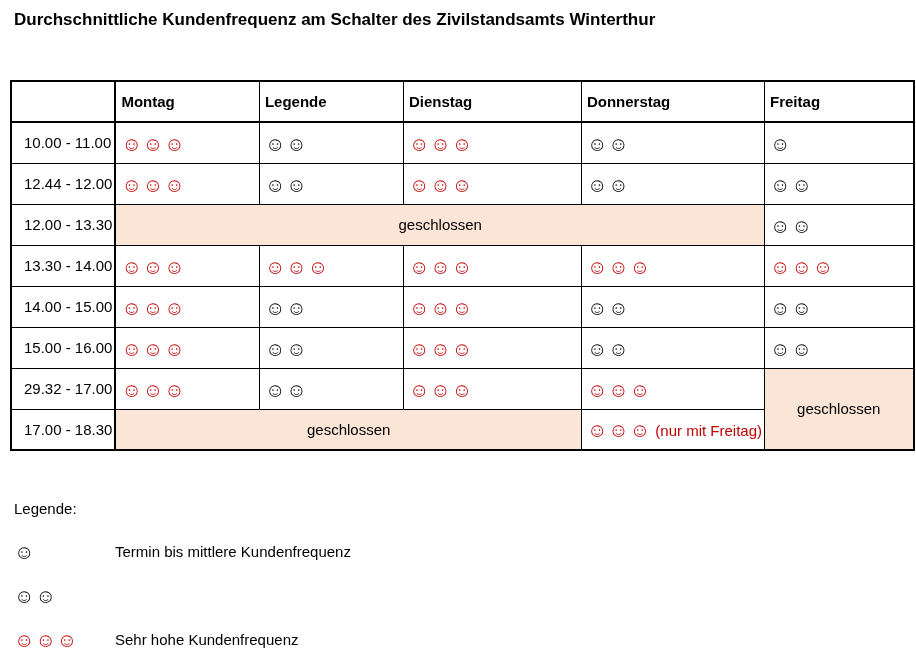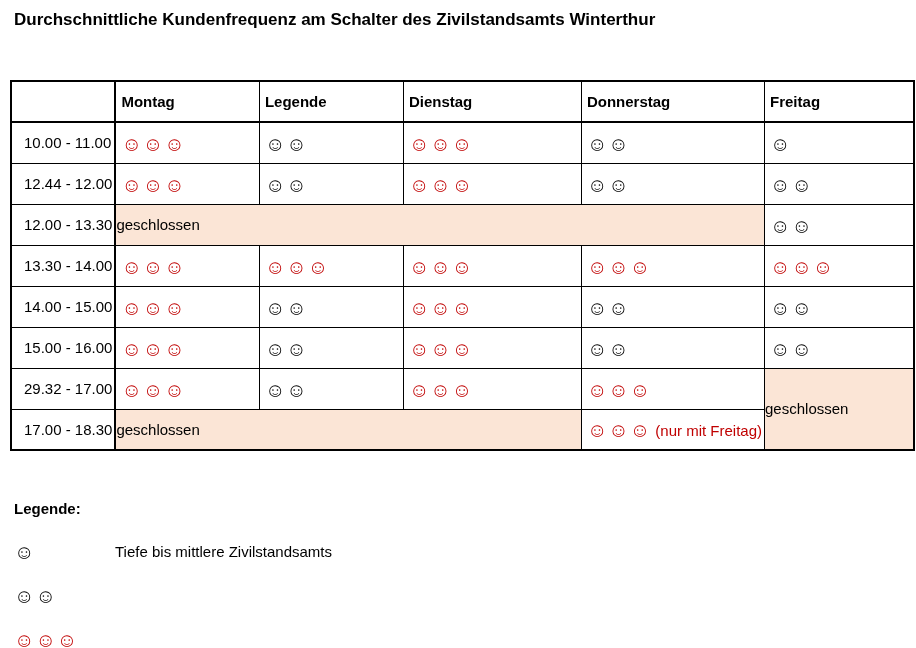--- a/index.html
+++ b/index.html
@@ -47,34 +47,35 @@
     text-align: left;
     font-weight: bold;
     border-bottom-width: 2px;
   }
   .freq-table th.corner, .freq-table td.time-cell {
     border-right-width: 2px;
     padding-left: 12px;
   }
   td.closed-cell {
     background: var(--closed-bg);
+    text-align: center;
     padding: 0;
   }
   .smileys {
     font-size: 20px;
     letter-spacing: 1px;
     line-height: 1;
     position: relative;
     top: 1px;
   }
   .s-red  { color: var(--red); }
   .s-black{ color: var(--black); }
   .note { font-size: 15px; color: var(--red); }
   .legend { margin: 49px 0 0 14px; }
-  .legend-title { font-size: 15px; font-weight: bold; }
+  .legend-title { font-size: 15px; font-weight: normal; }
   .legend-item { display: flex; align-items: center; margin-top: 24px; height: 20px; }
   .legend-icon { width: 101px; flex: 0 0 101px; }
   .legend-label { font-size: 15px; }
 </style>
 </head>
 <body>
 
 <div class="page">
 
   <h1 class="title">Durchschnittliche Kundenfrequenz am Schalter des Zivilstandsamts Winterthur</h1>
@@ -158,24 +159,25 @@
           <td class="smiley-cell"><span class="smileys s-red">☺☺☺</span><span class="note"> (nur mit Freitag)</span></td>
         </tr>
       </tbody>
   </table>
 
   <div class="legend">
     <div class="legend-title">Legende:</div>
     <div id="legend-items">
         <div class="legend-item">
           <span class="legend-icon"><span class="smileys s-black">☺</span></span>
-          <span class="legend-label">Tiefe bis mittlere Zivilstandsamts</span>
+          <span class="legend-label">Termin bis mittlere Kundenfrequenz</span>
         </div>
         <div class="legend-item">
           <span class="legend-icon"><span class="smileys s-black">☺☺</span></span>
         </div>
         <div class="legend-item">
           <span class="legend-icon"><span class="smileys s-red">☺☺☺</span></span>
+          <span class="legend-label">Sehr hohe Kundenfrequenz</span>
         </div>
       </div>
   </div>
 
 </div>
 
 </body></html>

